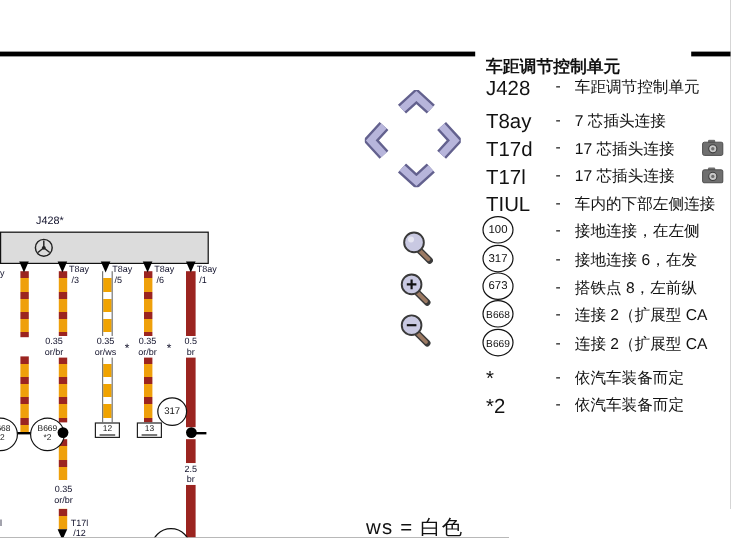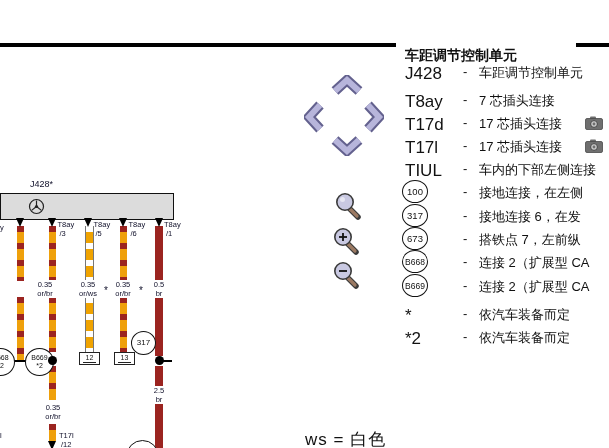--- a/index.html
+++ b/index.html
@@ -213,21 +213,21 @@
           <span>317</span>
         </div>
         <span class="lg-dash">-</span>
         <span class="lg-desc">接地连接 6，在发</span>
       </div>
       <div class="abs legend-row" style="top: 231px;">
         <div class="lg-circle">
           <span>673</span>
         </div>
         <span class="lg-dash">-</span>
-        <span class="lg-desc">搭铁点 7，左前纵</span>
+        <span class="lg-desc">搭铁点 8，左前纵</span>
       </div>
       <div class="abs legend-row" style="top: 254px;">
         <div class="lg-circle small">
           <span>B668</span>
         </div>
         <span class="lg-dash">-</span>
         <span class="lg-desc">连接 2（扩展型 CA</span>
       </div>
       <div class="abs legend-row" style="top: 278px;">
         <div class="lg-circle small">

